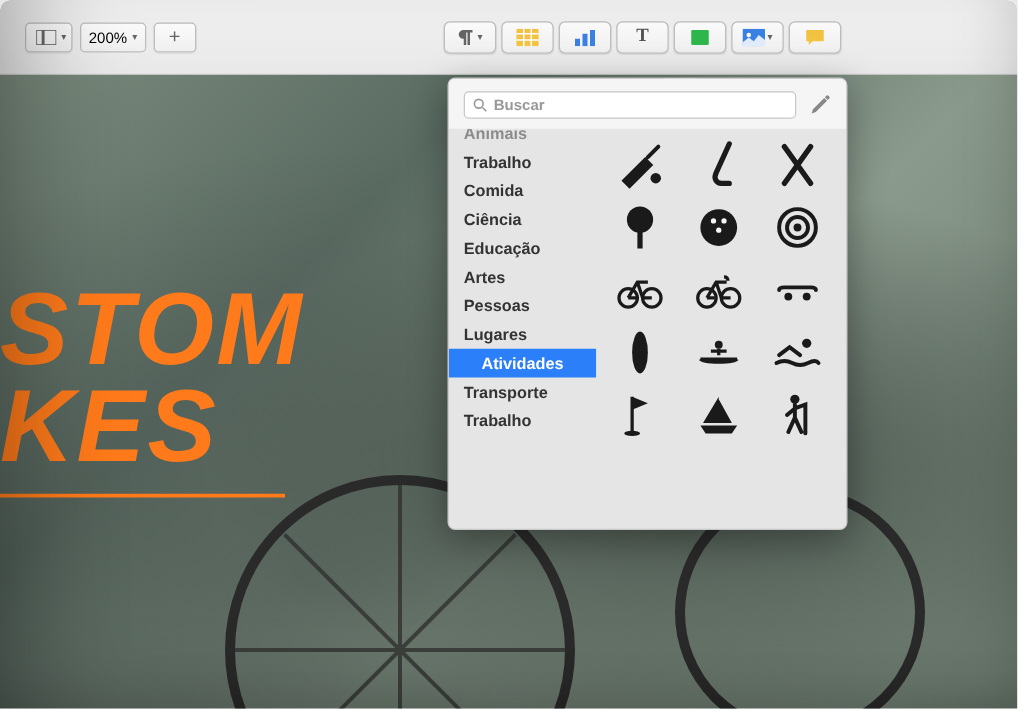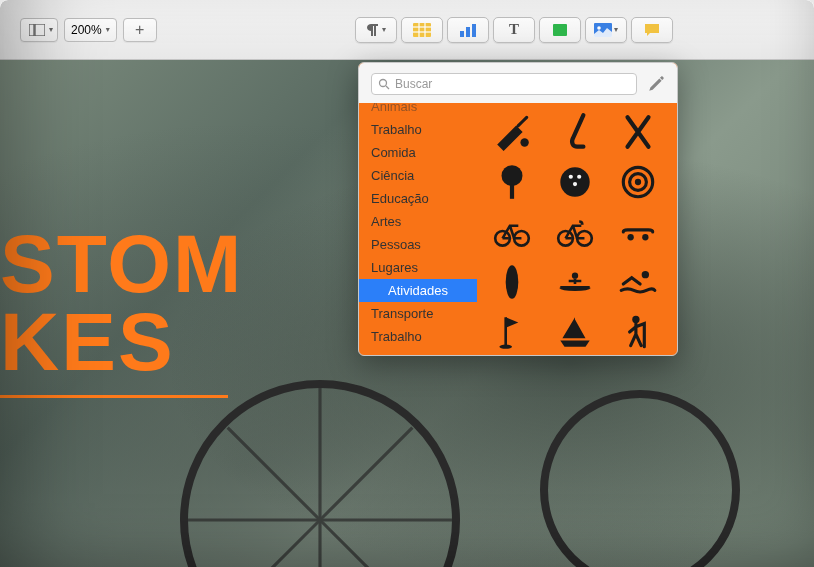--- a/index.html
+++ b/index.html
@@ -120,20 +120,21 @@
     .bike-wheel.back {
       width: 200px;
       height: 200px;
       left: 540px;
       top: 330px;
     }
     .text-block {
       position: absolute;
       left: 0;
       top: 165px;
+      font-style: italic;
     }
     .title-text {
       font-size: 82px;
       font-weight: 700;
       color: #ff7a1a;
       line-height: 0.95;
       letter-spacing: 2px;
     }
     .divider-line {
       width: 228px;
@@ -145,28 +146,29 @@
       font-size: 19px;
       font-weight: 700;
       color: #ff7a1a;
       letter-spacing: 2.5px;
     }
     .shape-popover {
       position: absolute;
       top: 62px;
       left: 358px;
       width: 320px;
-      height: 294px;
-      background: #f97316;
+      height: 362px;
+      background: #e5e5e5;
       border: 1px solid #c8c8c8;
       border-radius: 6px;
       box-shadow: 0 8px 30px rgba(0,0,0,0.35);
       display: flex;
       flex-direction: column;
       overflow: hidden;
+      font-weight: bold;
     }
     .popover-arrow {
       position: absolute;
       top: -9px;
       left: 176px;
       width: 18px;
       height: 18px;
       background: #f5f5f5;
       border-left: 1px solid #c8c8c8;
       border-top: 1px solid #c8c8c8;

